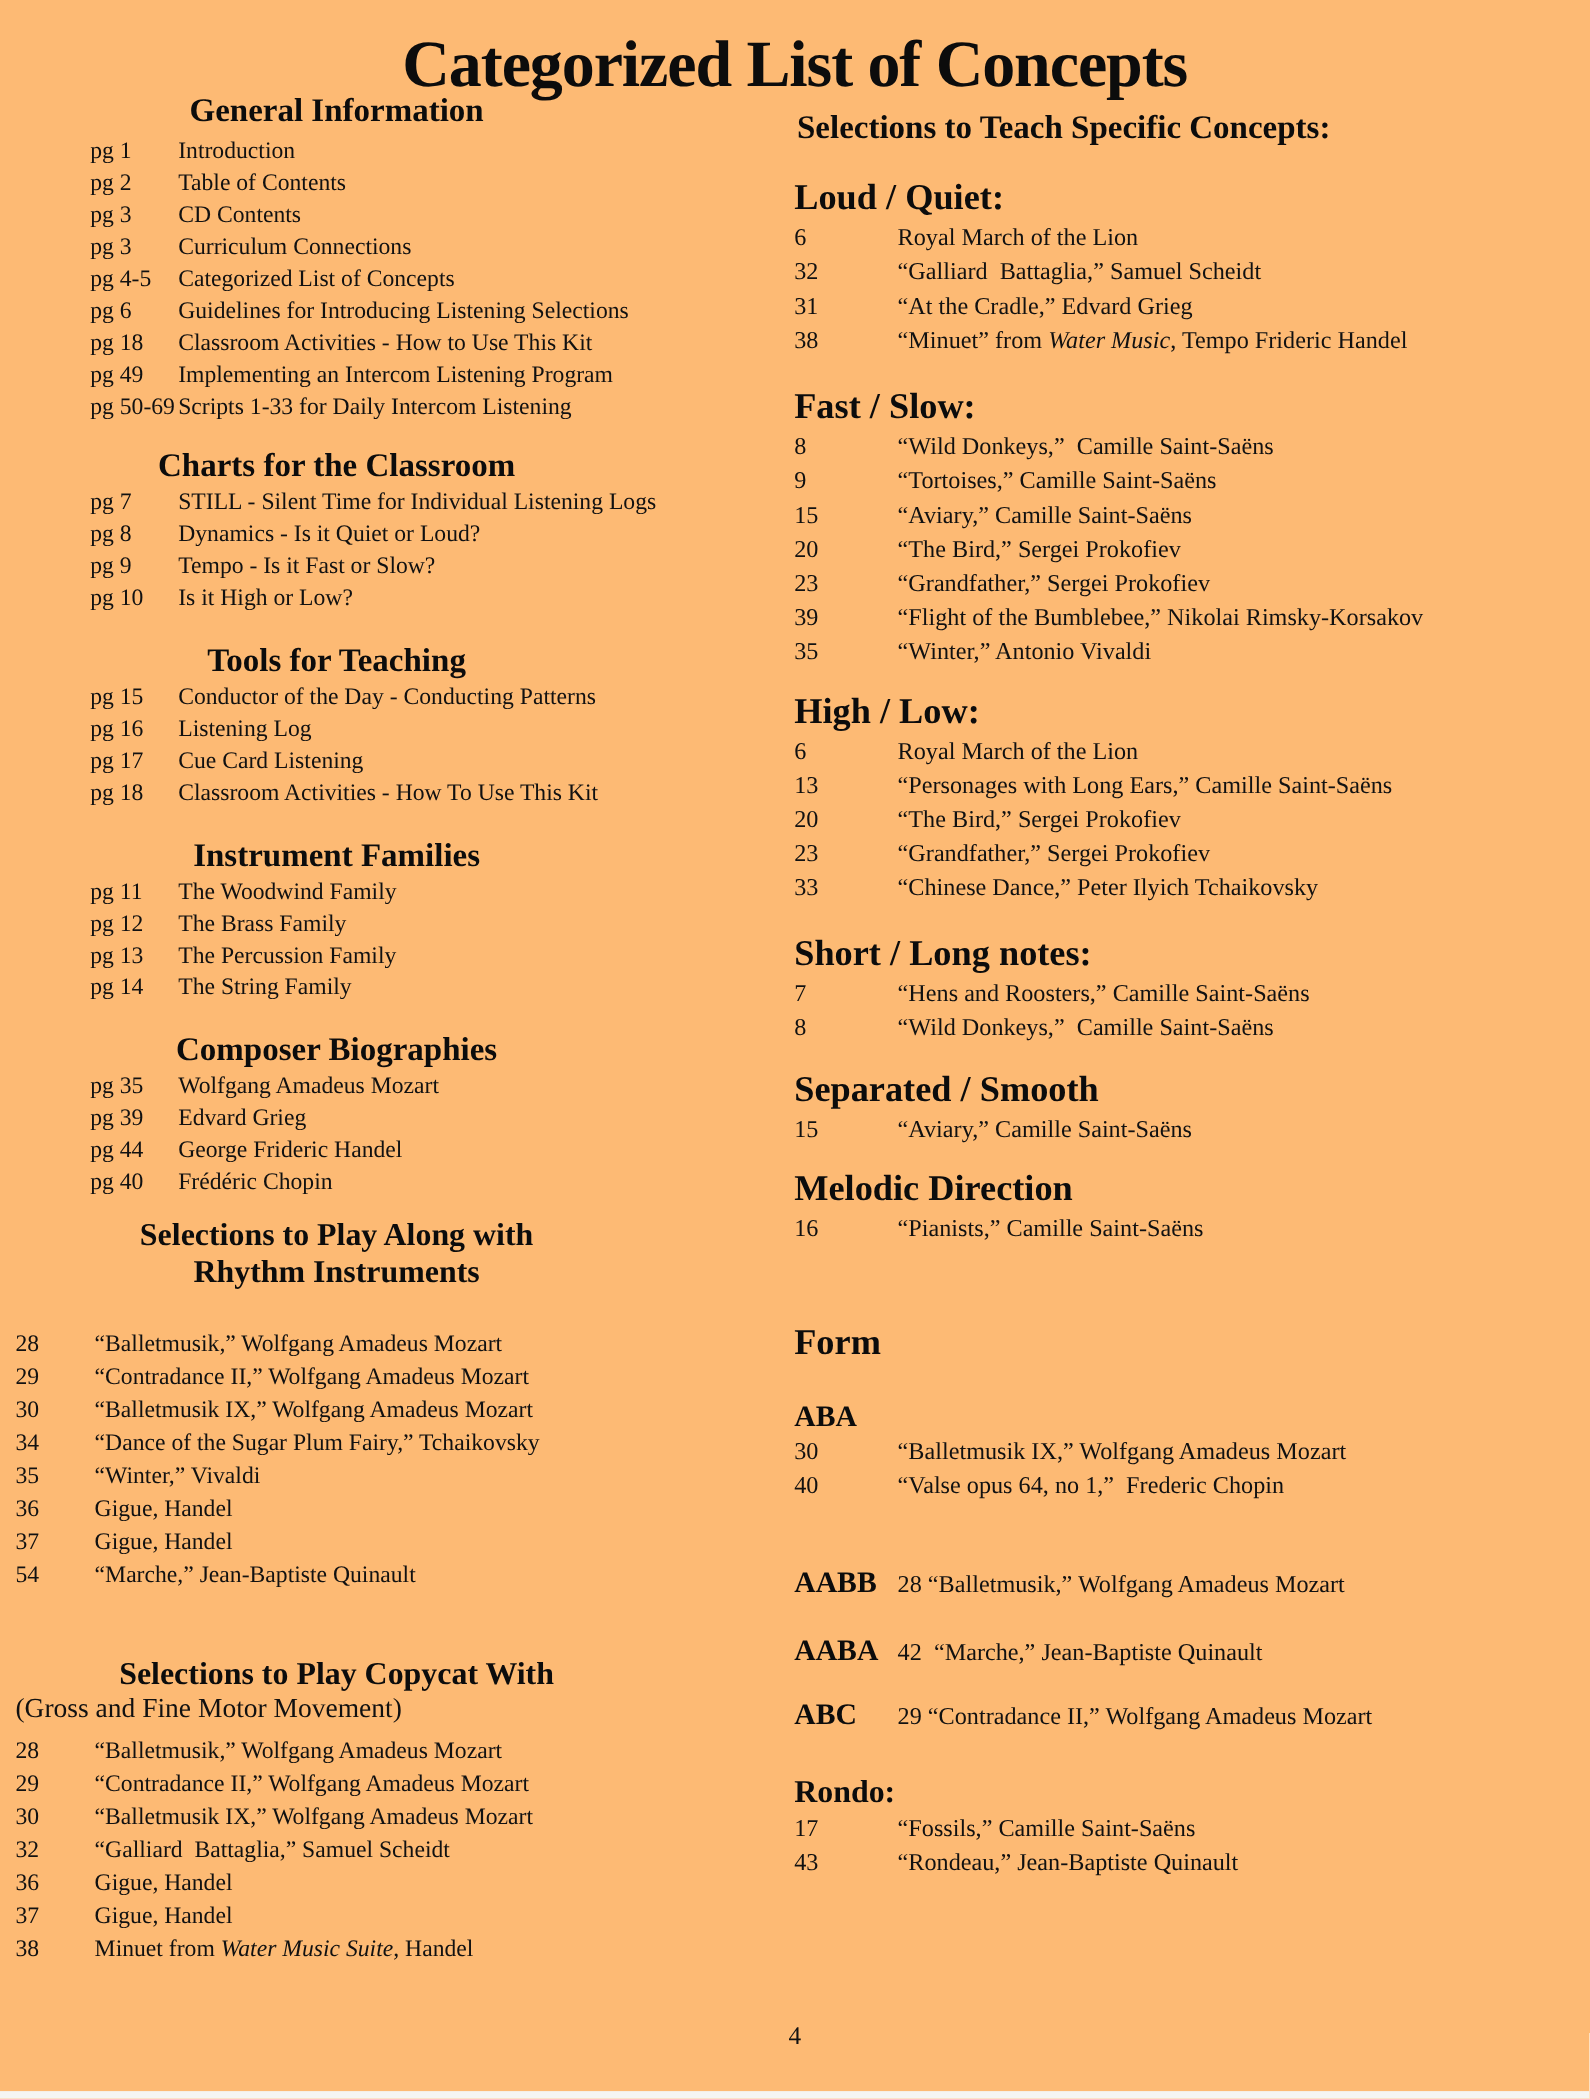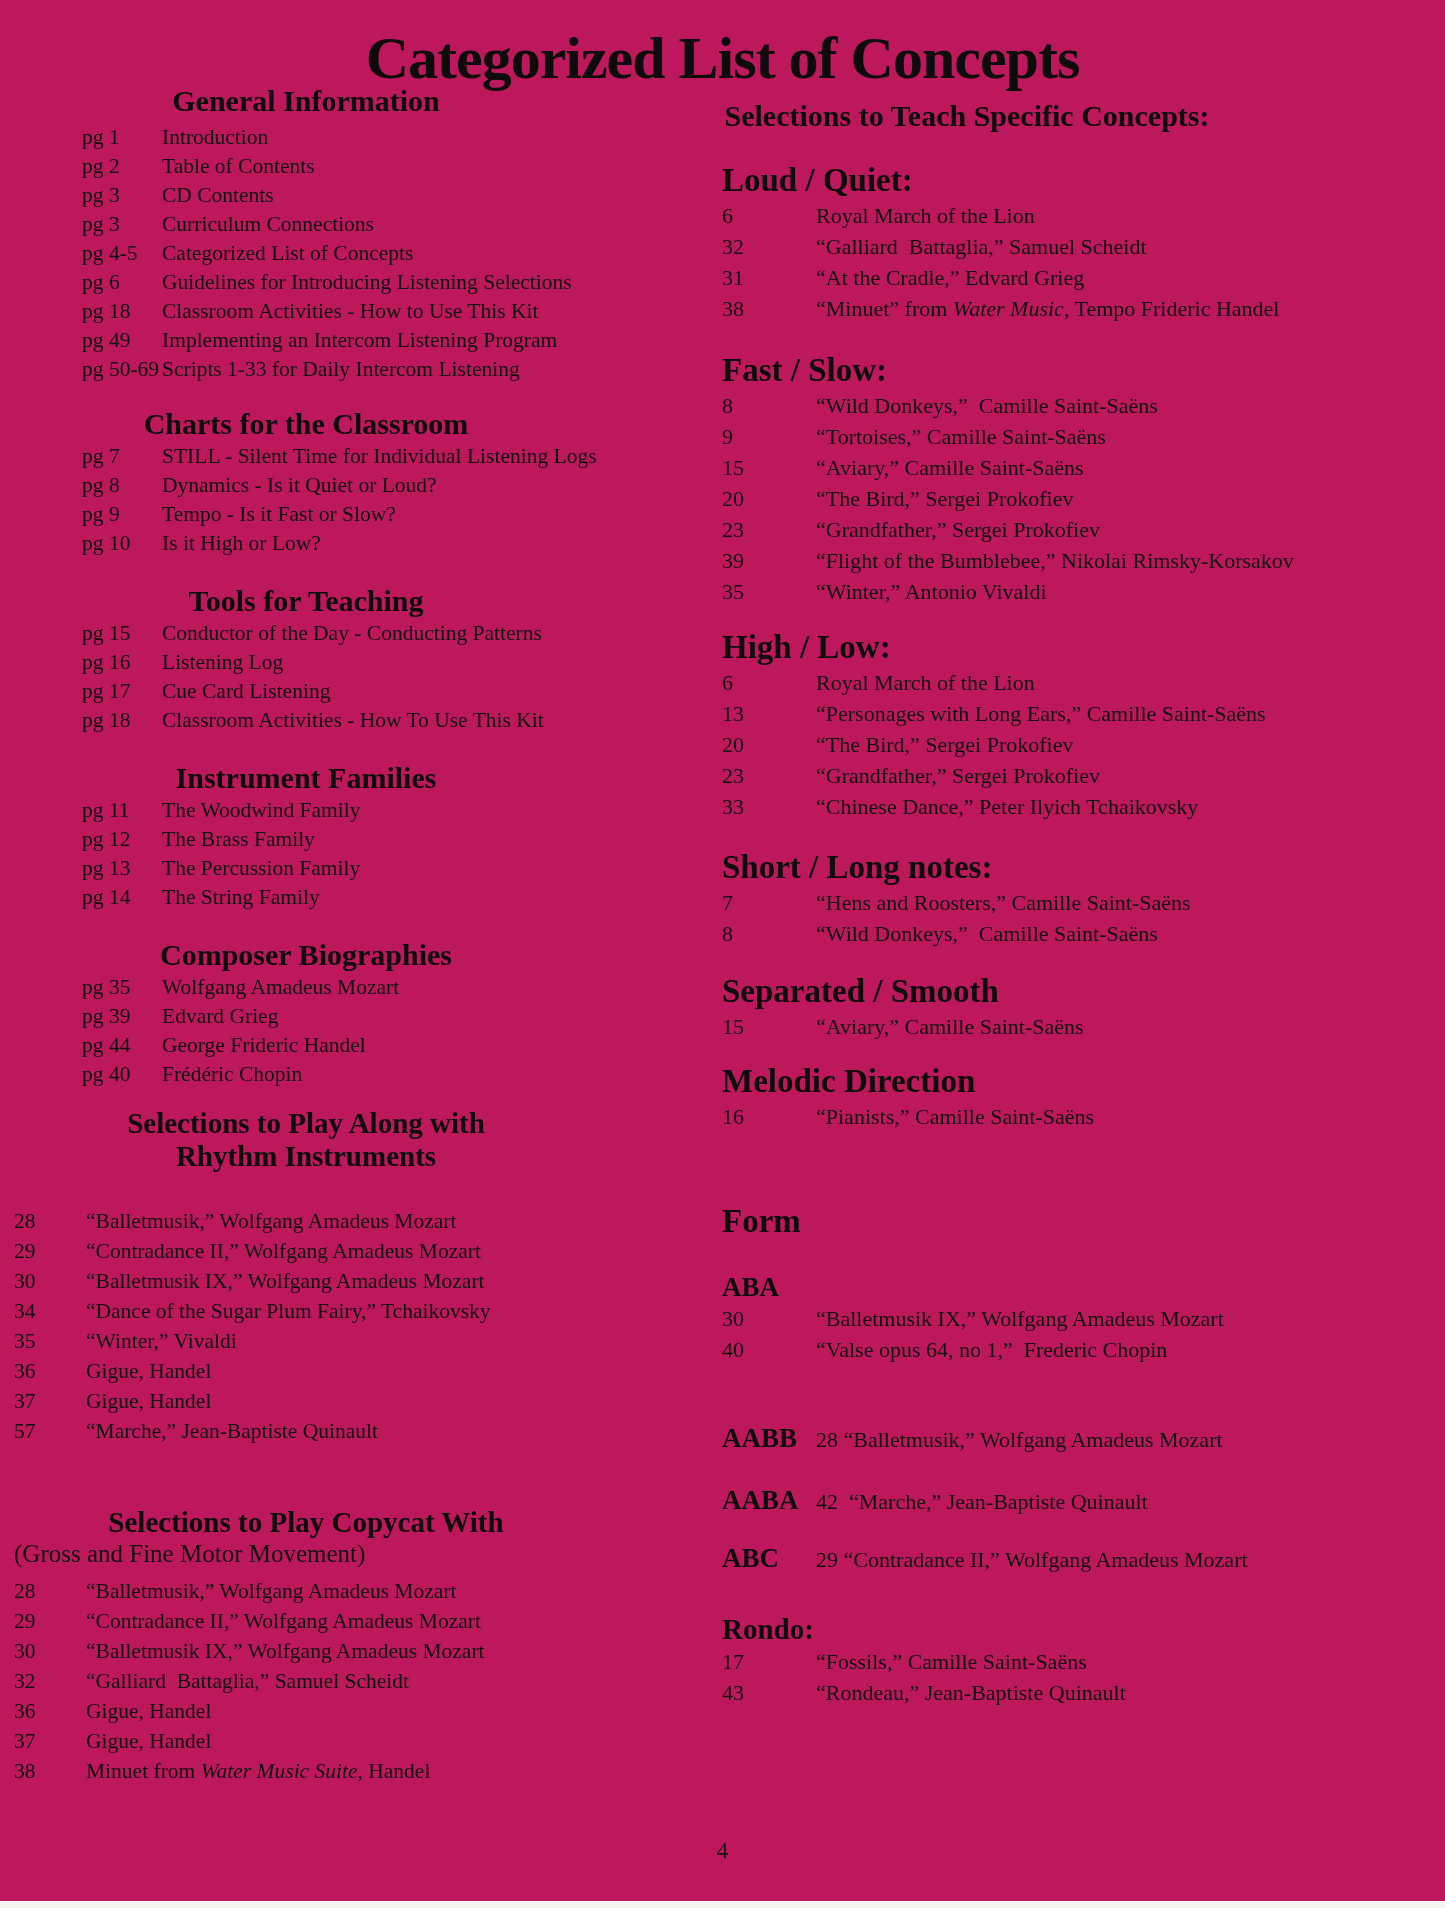--- a/index.html
+++ b/index.html
@@ -1,16 +1,16 @@
 <!DOCTYPE html>
 <html><head>
 <meta charset="utf-8">
 <style>
   html,body{margin:0;padding:0;background:#ffffff;}
-  .page{position:relative;width:1445px;height:1908px;background:#be185d;overflow:hidden;
+  .page{position:relative;width:1445px;height:1908px;background:#fdba74;overflow:hidden;
         font-family:"Liberation Serif","DejaVu Serif",serif;color:#111;}
   .page::after{content:"";position:absolute;left:0;bottom:0;width:100%;height:7px;background:#f5f5f3;}
   .title{position:absolute;top:26px;left:0;width:100%;text-align:center;
          font-size:60px;font-weight:bold;line-height:64px;letter-spacing:-1px;color:#0c0c0c;}
   .col-left{position:absolute;left:14px;top:83px;width:584px;}
   .col-right{position:absolute;left:722px;top:98px;width:723px;}
   
   .lh{font-size:30px;font-weight:bold;text-align:center;line-height:36px;color:#0c0c0c;}
   .lh2{font-size:29px;font-weight:bold;text-align:center;line-height:33px;color:#0c0c0c;}
   .sub{font-size:25px;text-align:left;line-height:30px;}
@@ -204,21 +204,21 @@
           </div>
         <div class="nr">
             <span class="n">36</span>
             <span class="t">Gigue, Handel</span>
           </div>
         <div class="nr">
             <span class="n">37</span>
             <span class="t">Gigue, Handel</span>
           </div>
         <div class="nr">
-            <span class="n">57</span>
+            <span class="n">54</span>
             <span class="t">“Marche,” Jean-Baptiste Quinault</span>
           </div>
       </div>
     </div>
 
     <div>
       <div class="lh2 mt60">Selections to Play Copycat With</div>
       <div class="sub">(Gross and Fine Motor Movement)</div>
       <div class="mt7">
         <div class="nr">

